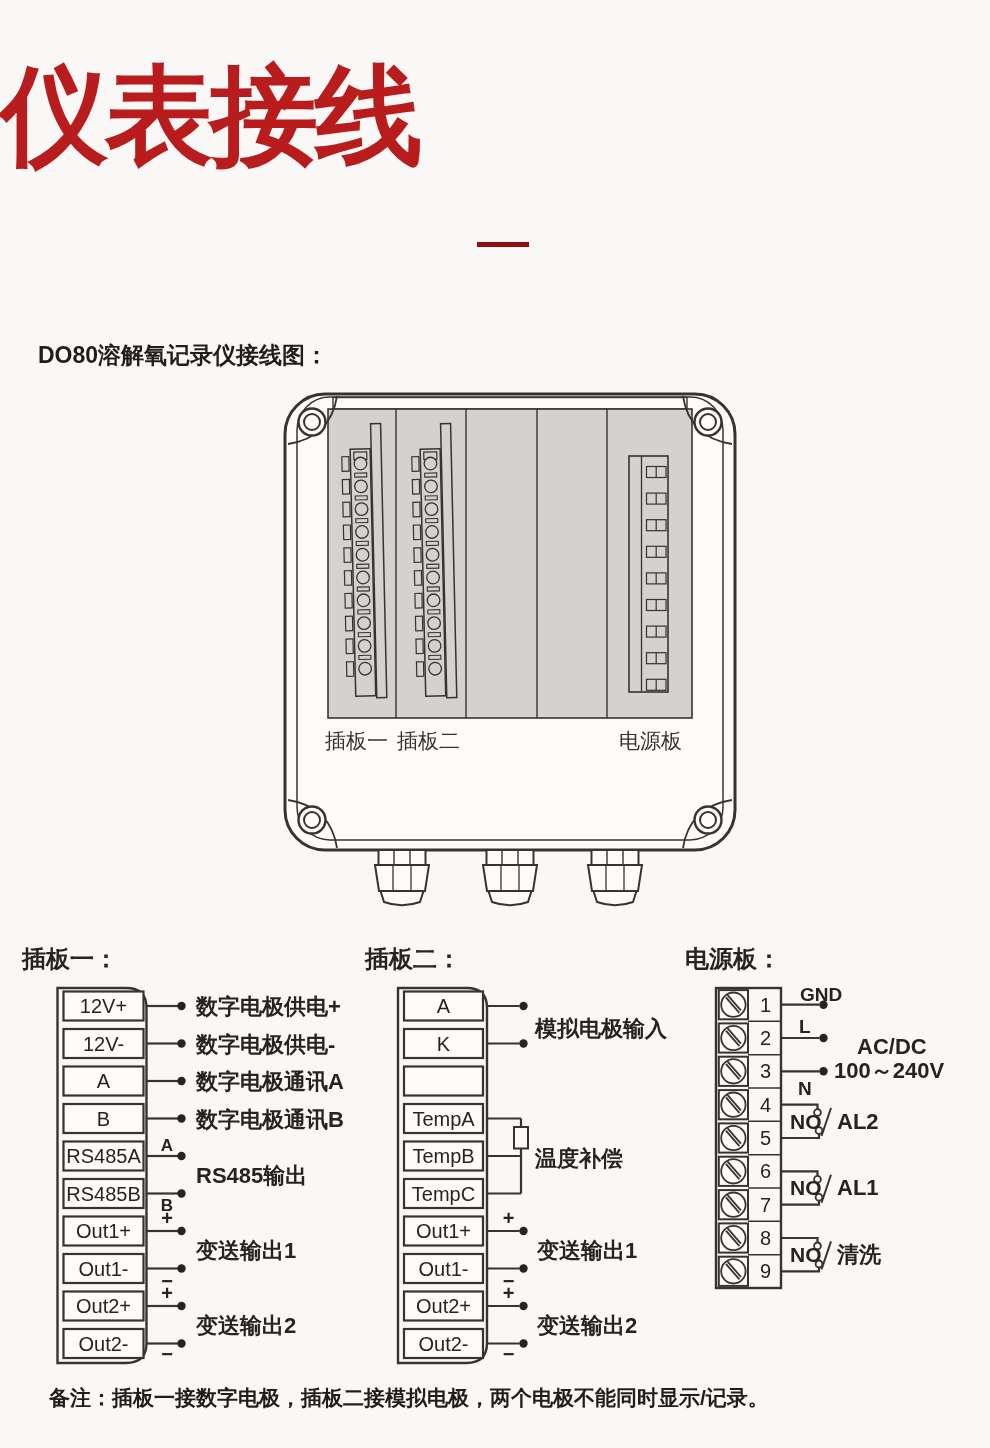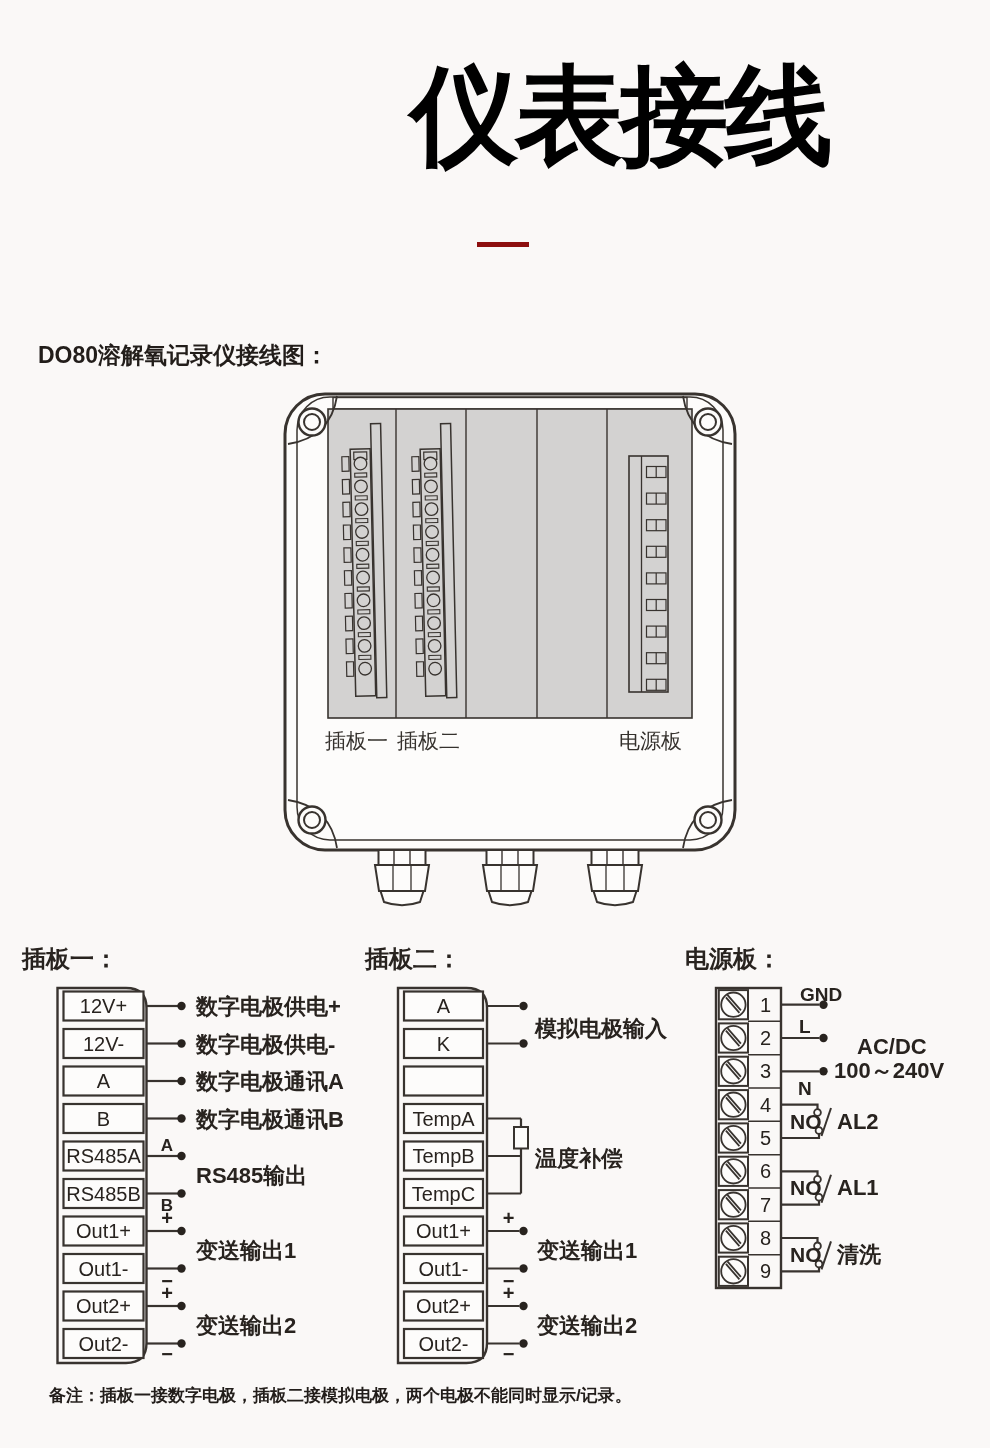--- a/index.html
+++ b/index.html
@@ -4,34 +4,34 @@
 <style>
   html,body { margin:0; padding:0; }
   body {
     width:990px; height:1448px; position:relative;
     background:#faf8f7; overflow:hidden;
     font-family:"Liberation Sans","DejaVu Sans",sans-serif;
     color:#28231f;
   }
   .title {
     position:absolute; top:44px; left:0; width:830px;
-    text-align:right; font-size:108px; font-weight:900;
-    letter-spacing:-3px; color:#000000; white-space:nowrap;
+    text-align:left; font-size:108px; font-weight:900;
+    letter-spacing:-3px; color:#b91c1c; white-space:nowrap;
   }
   .divider {
     position:absolute; top:242px; left:477px;
     width:52px; height:5px; background:#8d0f0f;
   }
   .subtitle {
     position:absolute; top:340px; left:38px;
     font-size:23px; font-weight:600; color:#221d1a;
   }
   .note {
     position:absolute; top:1384px; left:49px;
-    font-size:17px; font-weight:600; color:#221d1a; white-space:nowrap;
+    font-size:21px; font-weight:600; color:#221d1a; white-space:nowrap;
   }
   svg.scene { position:absolute; top:0; left:0; }
   svg text { font-family:"Liberation Sans","DejaVu Sans",sans-serif; fill:#28231f; }
   .s   { stroke:#38332f; }
   .nf  { fill:none; }
   .wf  { fill:#fdfcfb; }
   .gf  { fill:#d3d2d1; }
   .dot { fill:#28231f; stroke:none; }
   .h24 { font-size:24px; font-weight:700; }
   .lab { font-size:22px; font-weight:600; }

